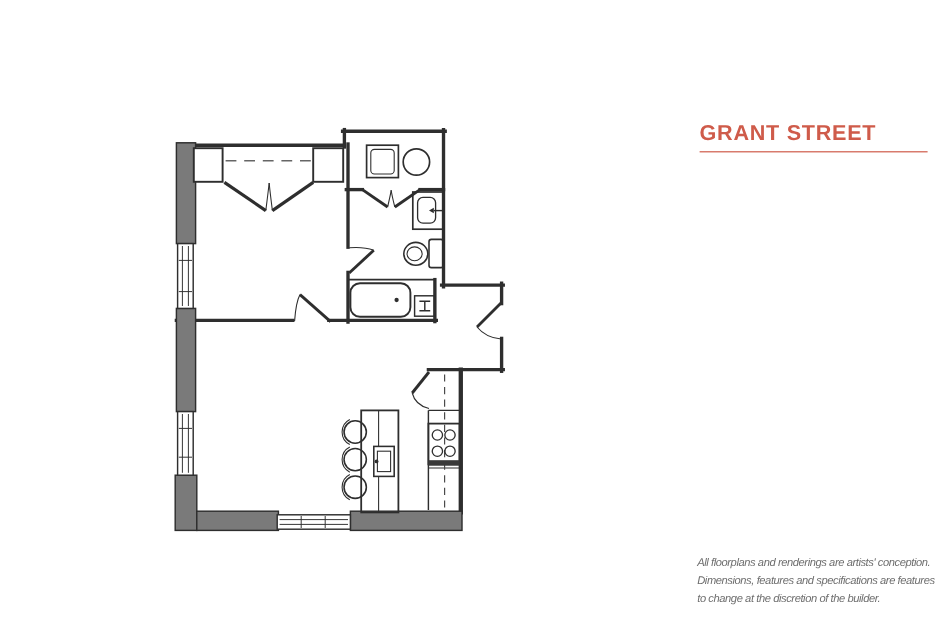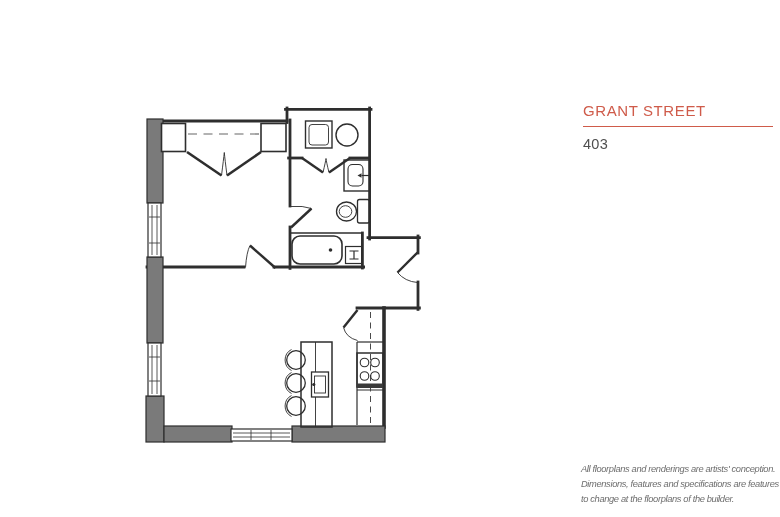--- a/index.html
+++ b/index.html
@@ -3,21 +3,21 @@
 <meta charset="utf-8">
 <style>
   html,body{margin:0;padding:0;}
   body{
     width:780px;height:517px;background:#ffffff;position:relative;
     font-family:"Liberation Sans", sans-serif;overflow:hidden;
   }
   .plan-svg{position:absolute;left:0;top:0;}
   .info-panel{position:absolute;left:583px;top:103px;width:192px;}
   .title-line{
-    color:#cf5b4a;font-weight:normal;font-size:15px;line-height:16.5px;
+    color:#cf5b4a;font-weight:bold;font-size:18px;line-height:16.5px;
     letter-spacing:0.6px;white-space:nowrap;
   }
   .title-rule{height:0;border-top:1px solid #cf5b4a;margin-top:6px;width:190px;}
   .unit-number{color:#4f4f4f;font-size:14.5px;margin-top:9px;letter-spacing:0.3px;}
   .disclaimer{
     position:absolute;left:581px;top:462px;width:195px;
     color:#6e6e6e;font-size:9.3px;font-style:italic;letter-spacing:-0.35px;
   }
   .disclaimer div{line-height:15.2px;white-space:nowrap;}
 </style>
@@ -173,20 +173,19 @@
       <circle cx="364.5" cy="376" r="4.3" stroke-width="1.1"></circle>
       <circle cx="375" cy="376" r="4.3" stroke-width="1.1"></circle>
       <rect x="357" y="383.5" width="26" height="4.5" fill="#3a3a3a" stroke="none"></rect>
     </g>
   </g>
 </svg>
 
 <div class="info-panel">
   <div class="title-line">GRANT STREET</div>
   <div class="title-rule"></div>
-  <div class="unit-number">403</div>
 </div>
 
 <div class="disclaimer">
   <div>All floorplans and renderings are artists' conception.</div>
   <div>Dimensions, features and specifications are features</div>
-  <div>to change at the floorplans of the builder.</div>
+  <div>to change at the discretion of the builder.</div>
 </div>
 
 </body></html>

